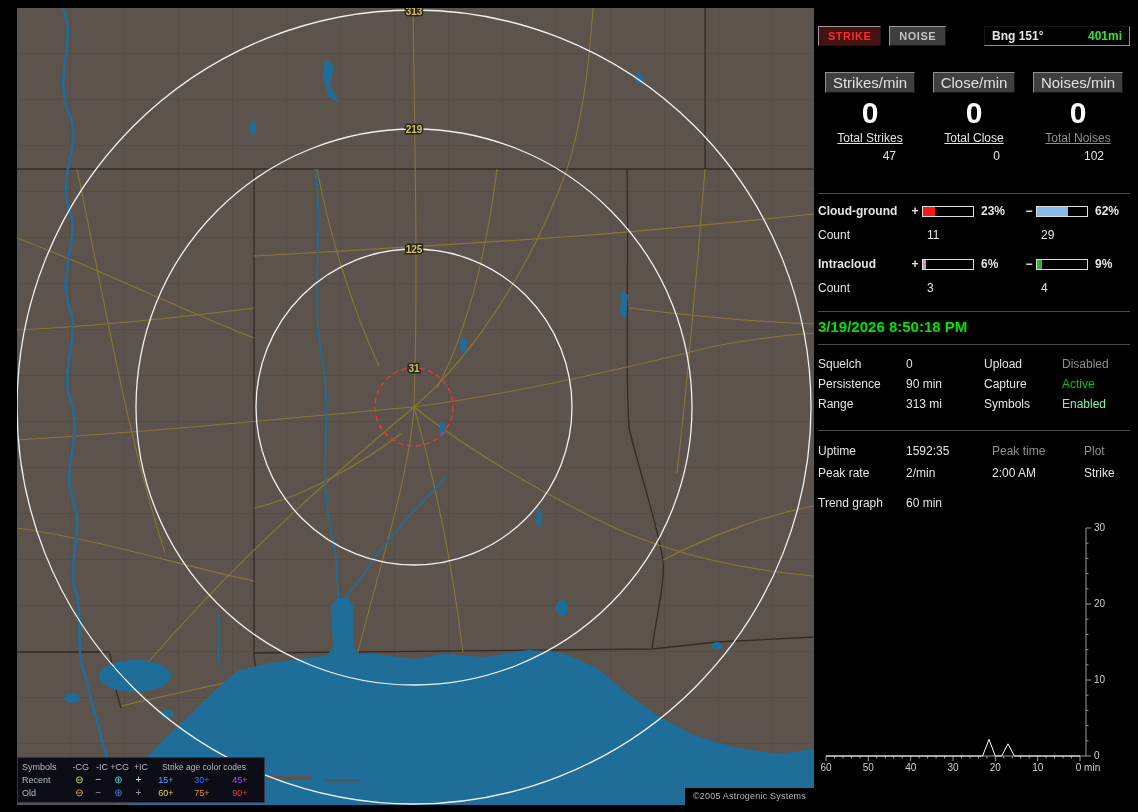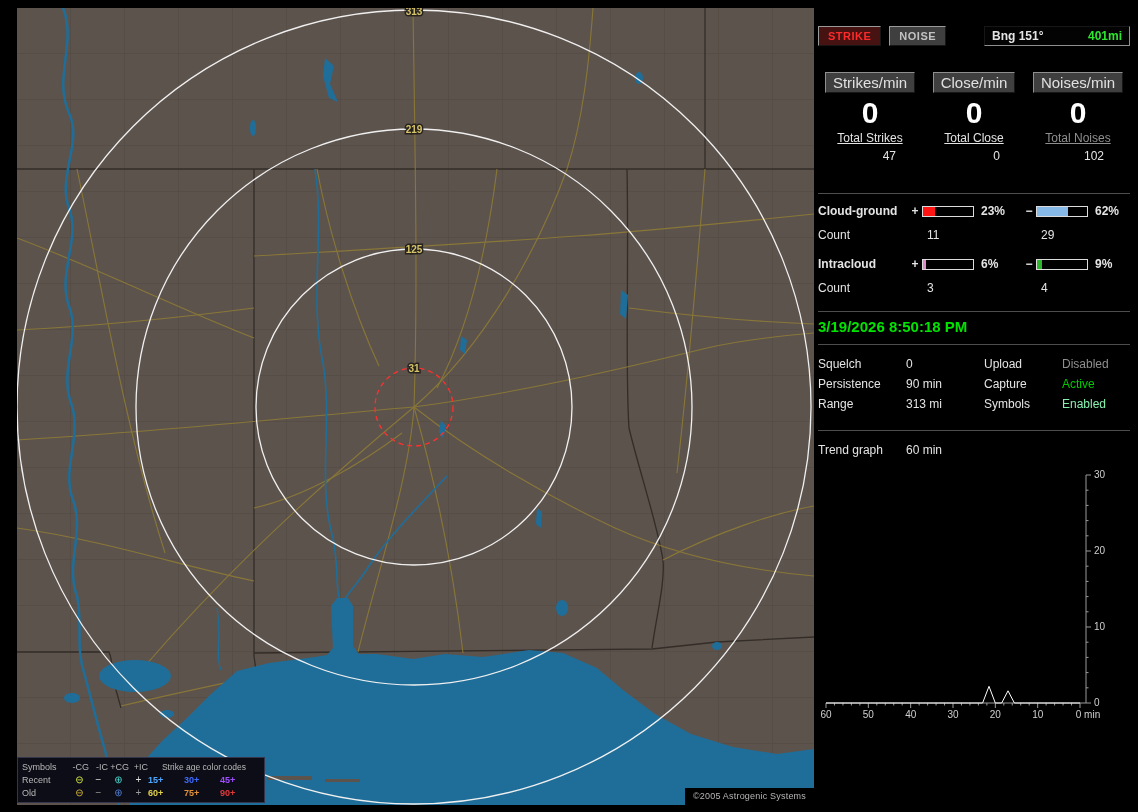--- a/index.html
+++ b/index.html
@@ -14,21 +14,21 @@
     font-size:9px; padding:3px 8px 4px; letter-spacing:.2px; }
 
   
   .legend { position:absolute; left:0; bottom:2px; background:#0d0d18; border:1px solid #34344a;
     padding:2px 4px 3px; font-size:9px; color:#b8b8b8;
     display:grid; grid-template-columns:48px 19px 19px 21px 19px 36px 36px 40px;
     grid-auto-rows:13px; align-items:center; }
   .legend .hdr { color:#b8b8b8; }
   .legend .agehdr { grid-column: span 3; font-size:8.5px; text-align:center; white-space:nowrap; }
   .legend .sym { text-align:center; font-size:10px; line-height:10px; }
-  .legend .age { font-weight:bold; text-align:left; }
+  .legend .age { font-weight:normal; text-align:center; }
   .legend .c { text-align:right; }
 
   
   .sidebar { position:absolute; left:812px; top:12px; width:326px; height:812px;
     padding:14px 8px 0 6px; font-size:12px; }
   .toprow { display:flex; gap:8px; align-items:stretch; }
   .btn { font-size:11px; font-weight:bold; padding:3px 9px; border:1px solid;
     border-color:#9a9a9a #161616 #161616 #9a9a9a; letter-spacing:.5px; }
   .btn.strike { background:#471212; color:#ff2a2a; }
   .btn.noise  { background:#3f3f3f; color:#c2c2c2; }
@@ -295,20 +295,31 @@
     <span style="color: rgb(0, 200, 0);">Active</span>
 
     <span>Range</span>
     <span>313 mi</span>
     <span>Symbols</span>
     <span style="color: #86efac;">Enabled</span>
   </div>
 
   <hr class="s4">
 
+  <div class="stats">
+    <span>Uptime</span>
+    <span>1592:35</span>
+    <span class="dim">Peak time</span>
+    <span class="dim">Plot</span>
+
+    <span>Peak rate</span>
+    <span>2/min</span>
+    <span>2:00 AM</span>
+    <span>Strike</span>
+  </div>
 
   <div class="trendrow">
     <span>Trend graph</span>
     <span>60 min</span>
   </div>
 
   <svg id="trend-svg" width="312" height="262" viewBox="0 0 312 262">
     <path d="M8,238 L268,238 L268,10" stroke="#9a9a9a" fill="none"></path>
     <text class="axis-label" x="276" y="13">30</text>
     <text class="axis-label" x="276" y="89">20</text>

